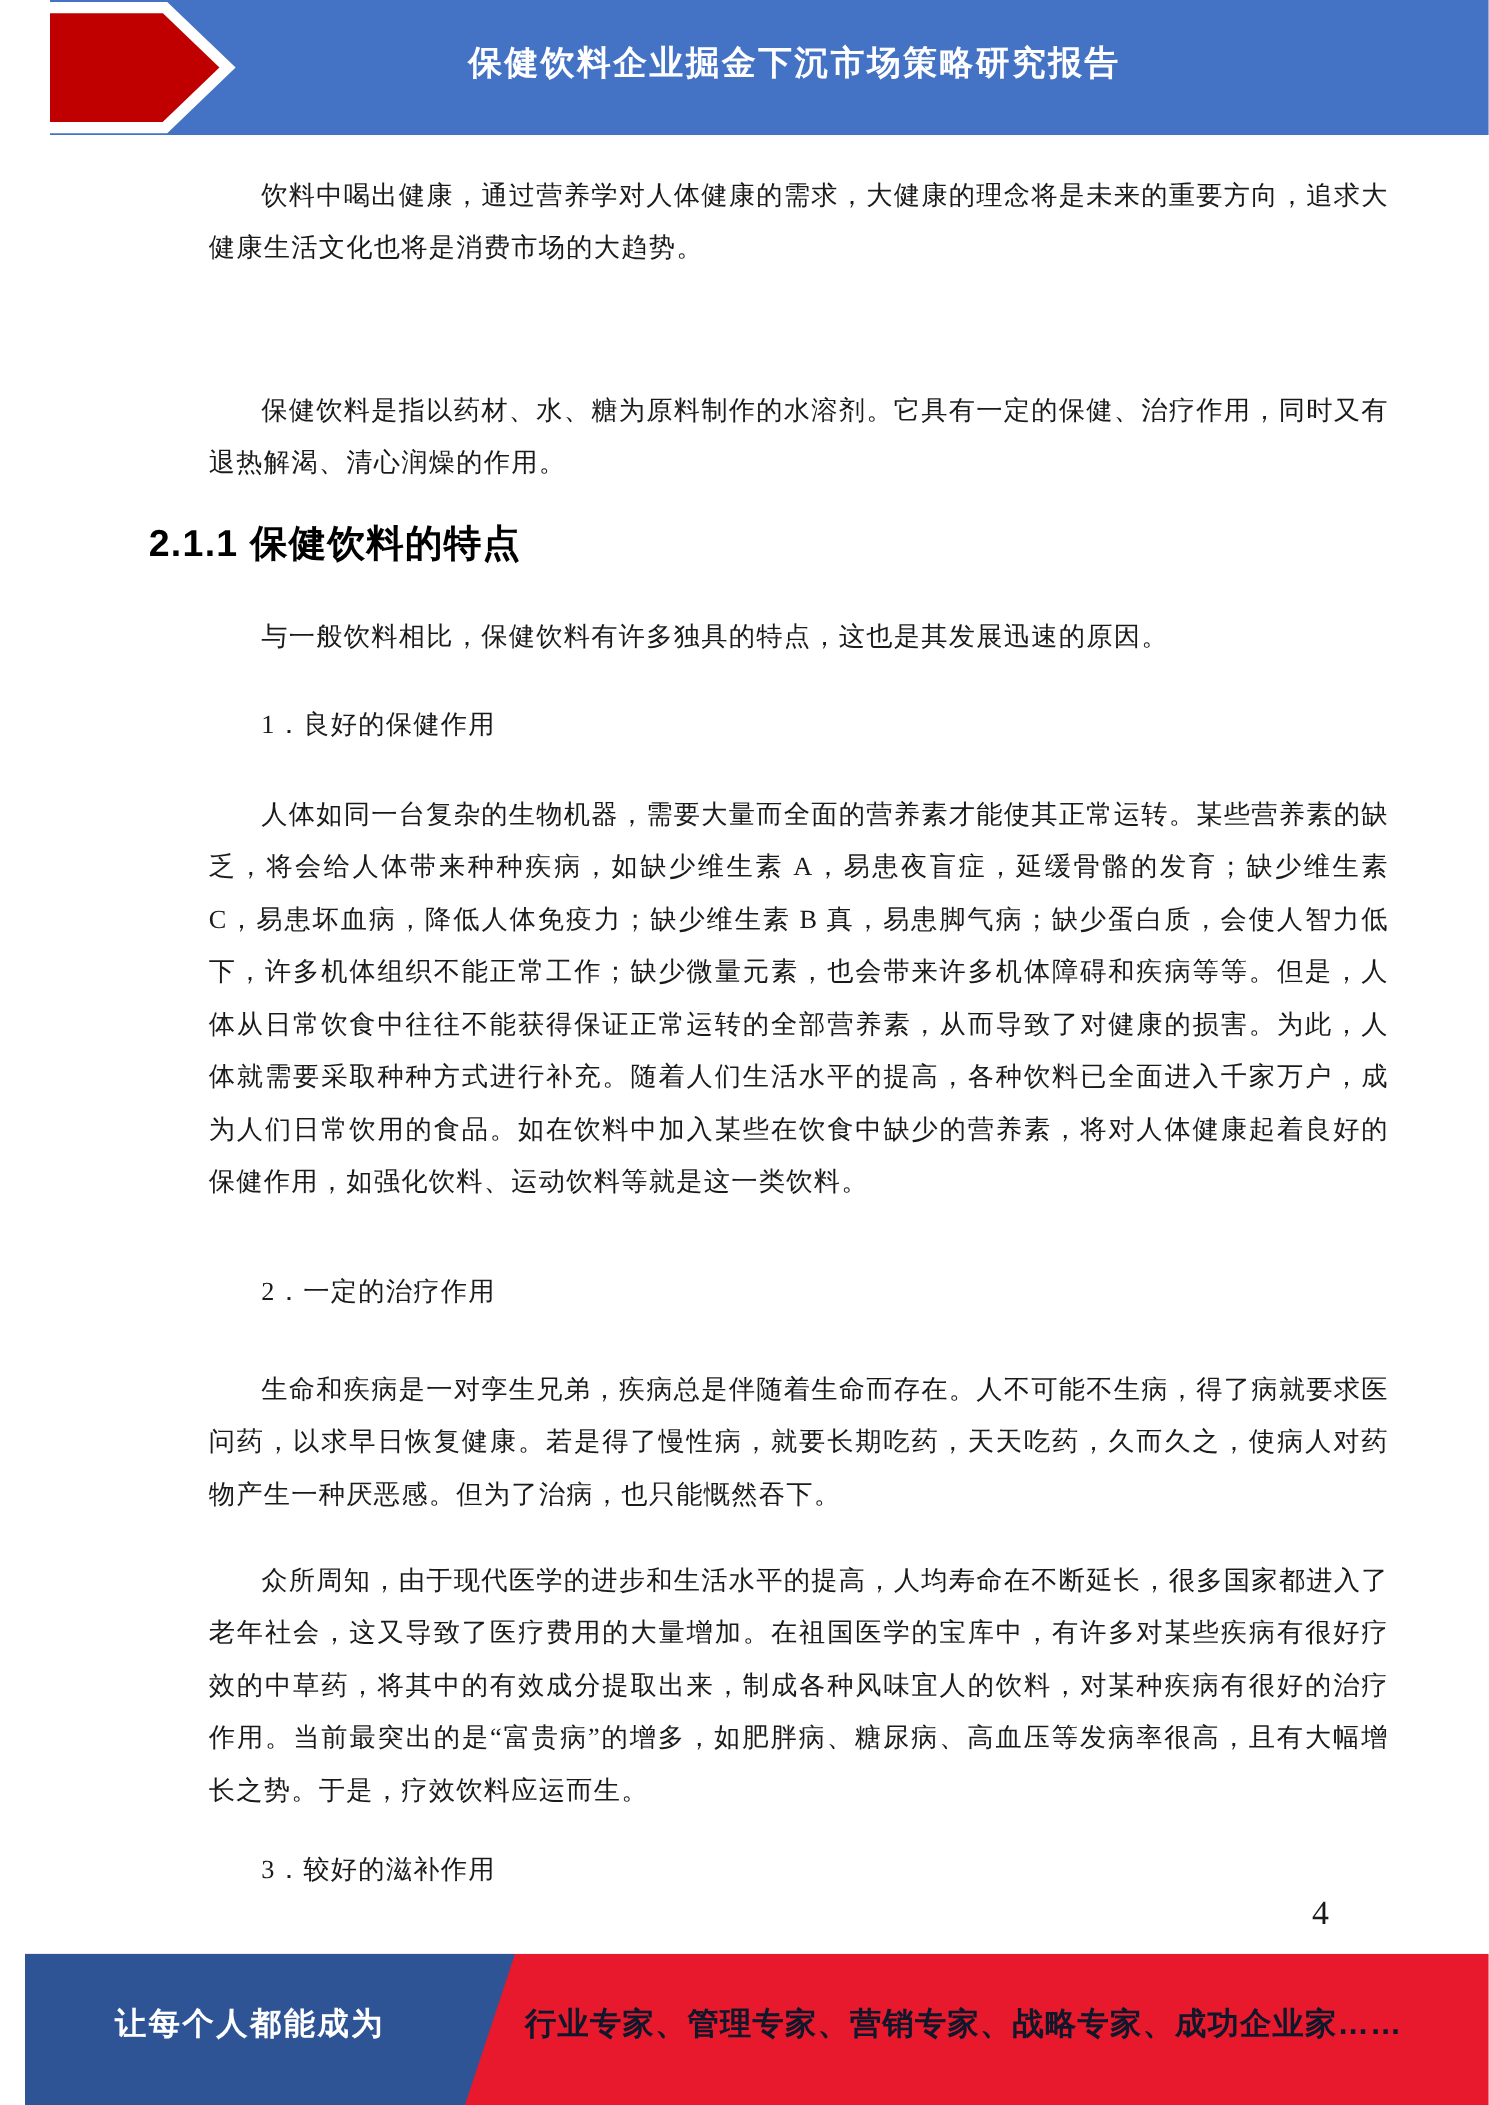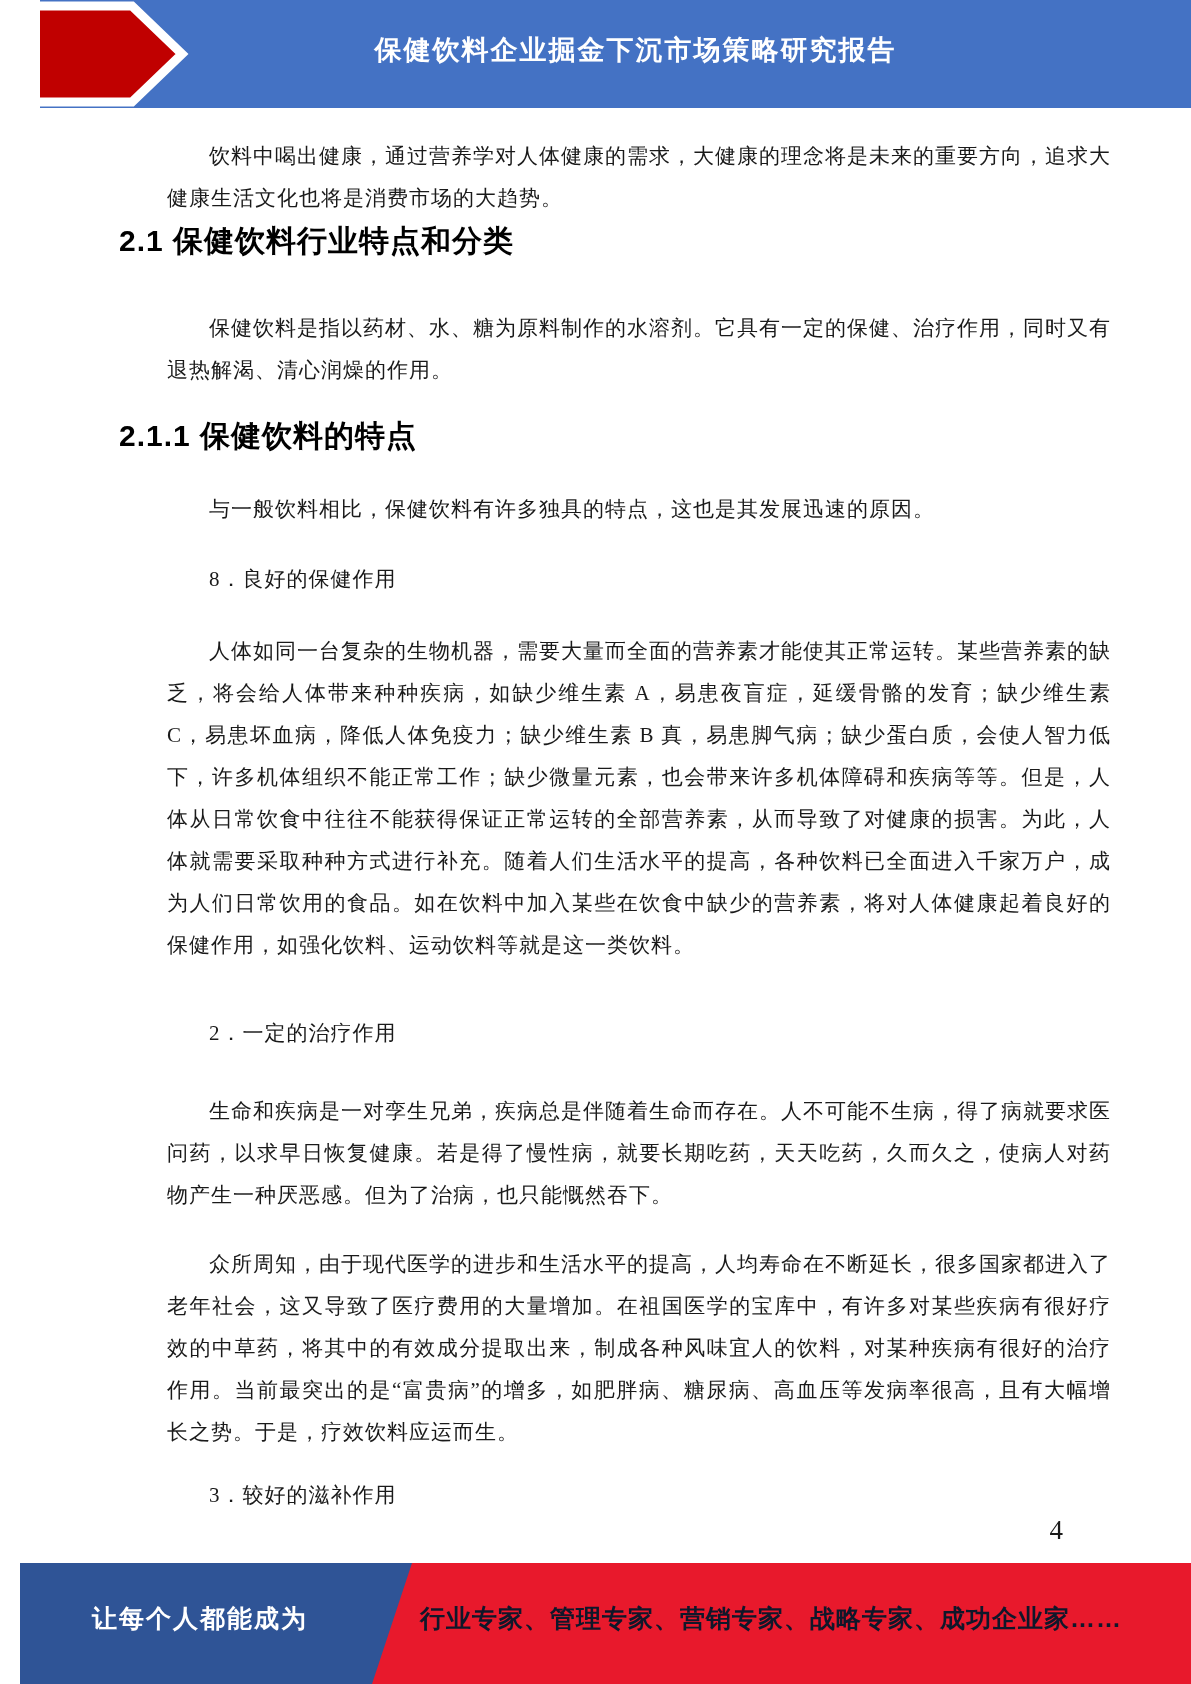--- a/index.html
+++ b/index.html
@@ -112,29 +112,28 @@
   <div class="header">
     <svg width="1191" height="108" viewBox="0 0 1191 108">
       <rect x="0" y="0" width="1191" height="108" fill="#4472C4"></rect>
       <polygon points="-20,6 92,6 142,54 92,102 -20,102" stroke="#ffffff" stroke-width="9" stroke-linejoin="miter" fill="#C00000"></polygon>
     </svg>
     <div class="header-title">保健饮料企业掘金下沉市场策略研究报告</div>
   </div>
 
   <p class="tblock body-p" style="top:135px">饮料中喝出健康，通过营养学对人体健康的需求，大健康的理念将是未来的重要方向，追求大健康生活文化也将是消费市场的大趋势。</p>
 
-  <h2 class="tblock heading" style="top:223px">2.1 保健饮料行业特点和分类</h2>
 
   <p class="tblock body-p" style="top:307px">保健饮料是指以药材、水、糖为原料制作的水溶剂。它具有一定的保健、治疗作用，同时又有退热解渴、清心润燥的作用。</p>
 
   <h3 class="tblock heading" style="top:418px">2.1.1 保健饮料的特点</h3>
 
   <p class="tblock body-p" style="top:488px">与一般饮料相比，保健饮料有许多独具的特点，这也是其发展迅速的原因。</p>
 
-  <p class="tblock body-p" style="top:558px">8．良好的保健作用</p>
+  <p class="tblock body-p" style="top:558px">1．良好的保健作用</p>
 
   <p class="tblock body-p" style="top:630px">人体如同一台复杂的生物机器，需要大量而全面的营养素才能使其正常运转。某些营养素的缺乏，将会给人体带来种种疾病，如缺少维生素 A，易患夜盲症，延缓骨骼的发育；缺少维生素 C，易患坏血病，降低人体免疫力；缺少维生素 B 真，易患脚气病；缺少蛋白质，会使人智力低下，许多机体组织不能正常工作；缺少微量元素，也会带来许多机体障碍和疾病等等。但是，人体从日常饮食中往往不能获得保证正常运转的全部营养素，从而导致了对健康的损害。为此，人体就需要采取种种方式进行补充。随着人们生活水平的提高，各种饮料已全面进入千家万户，成为人们日常饮用的食品。如在饮料中加入某些在饮食中缺少的营养素，将对人体健康起着良好的保健作用，如强化饮料、运动饮料等就是这一类饮料。</p>
 
   <p class="tblock body-p" style="top:1012px">2．一定的治疗作用</p>
 
   <p class="tblock body-p" style="top:1090px">生命和疾病是一对孪生兄弟，疾病总是伴随着生命而存在。人不可能不生病，得了病就要求医问药，以求早日恢复健康。若是得了慢性病，就要长期吃药，天天吃药，久而久之，使病人对药物产生一种厌恶感。但为了治病，也只能慨然吞下。</p>
 
   <p class="tblock body-p" style="top:1243px">众所周知，由于现代医学的进步和生活水平的提高，人均寿命在不断延长，很多国家都进入了老年社会，这又导致了医疗费用的大量增加。在祖国医学的宝库中，有许多对某些疾病有很好疗效的中草药，将其中的有效成分提取出来，制成各种风味宜人的饮料，对某种疾病有很好的治疗作用。当前最突出的是“富贵病”的增多，如肥胖病、糖尿病、高血压等发病率很高，且有大幅增长之势。于是，疗效饮料应运而生。</p>
 
   <p class="tblock body-p" style="top:1474px">3．较好的滋补作用</p>

